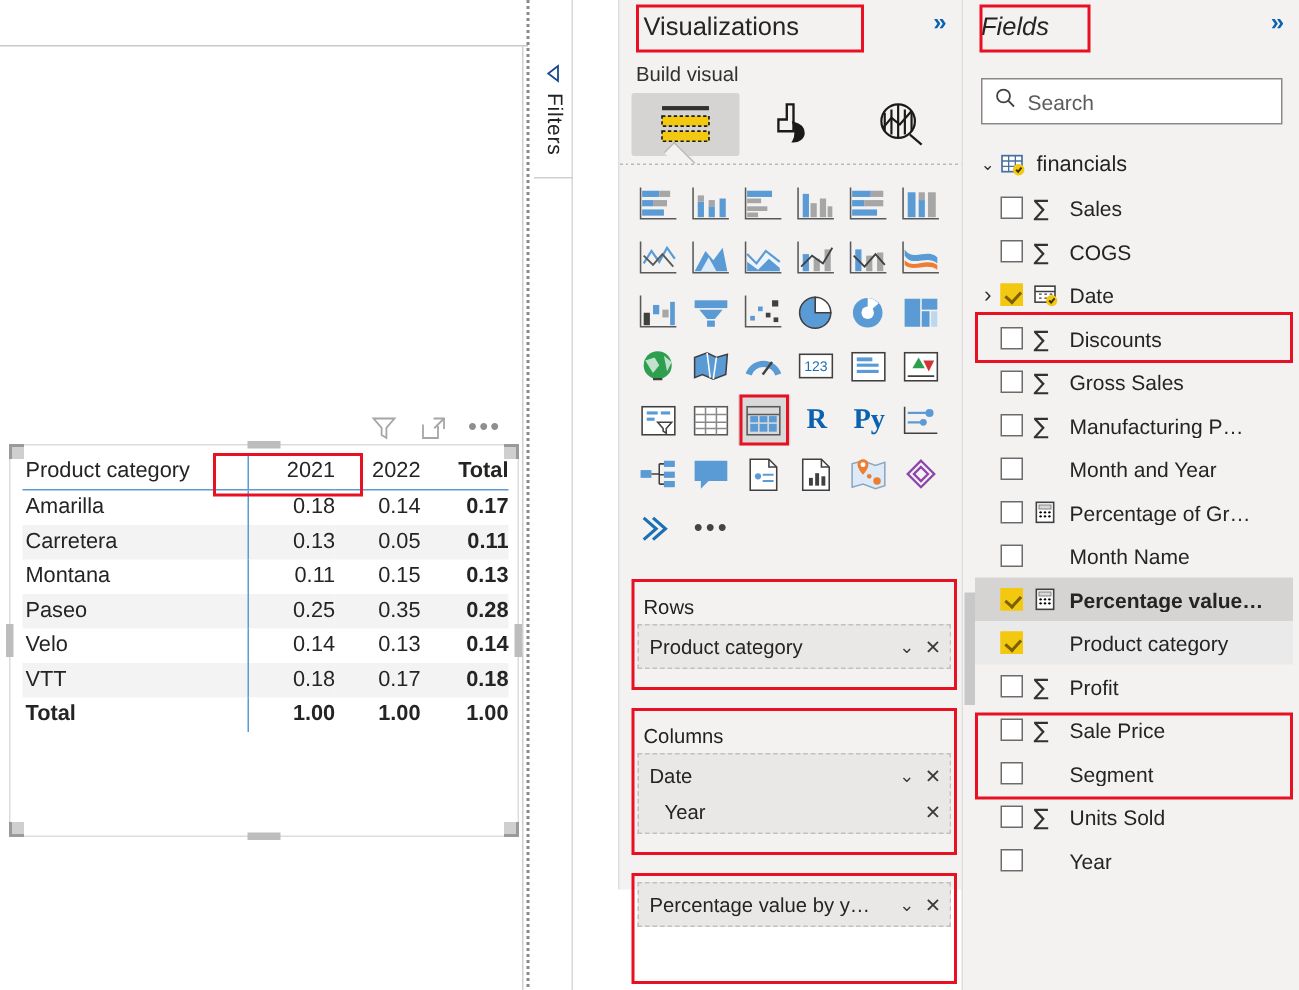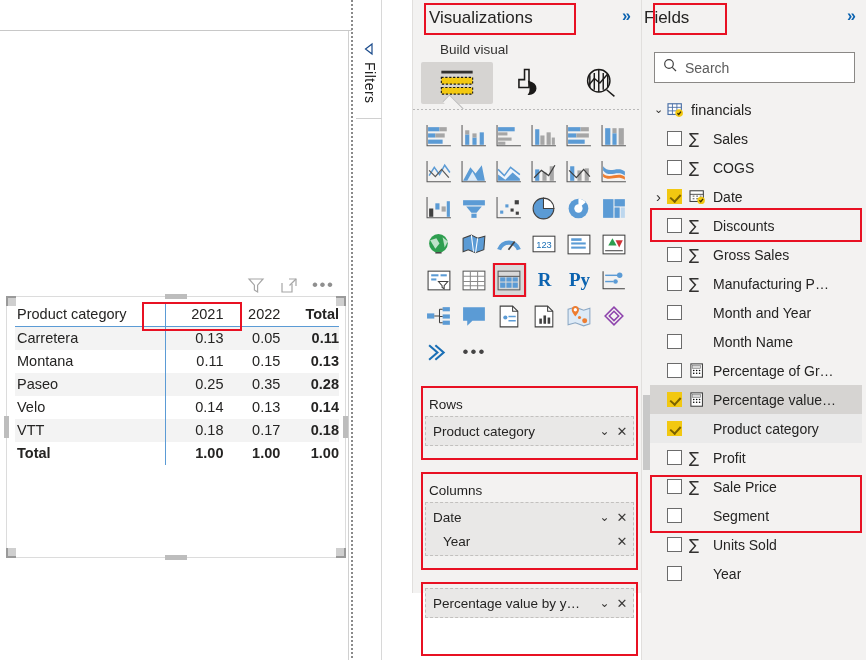--- a/index.html
+++ b/index.html
@@ -94,21 +94,21 @@
 
   
   .viz-pane {
     position: absolute; left: 412px; top: 0; width: 229px; height: 593px;
     background: #f3f2f1; border-left: 1px solid #e1dfdd;
   }
   .pane-title { position: absolute; font-size: 17px; color: #252423; }
   .pane-expand { position: absolute; right: 10px; top: 7px; color: #0b63b0; font-size: 16px; font-weight: bold; }
   .hl-box { position: absolute; border: 2.5px solid #e81123; pointer-events: none; }
 
-  .build-visual-label { position: absolute; left: 11px; top: 42px; font-size: 13.5px; color: #323130; margin-left: 16px; }
+  .build-visual-label { position: absolute; left: 11px; top: 42px; font-size: 13.5px; color: #323130; }
   .viz-tabs { position: absolute; left: 8px; top: 62px; width: 216px; height: 44px; display: flex; }
   .viz-tab { width: 72px; height: 42px; display: flex; align-items: center; justify-content: center; }
   .viz-tab.active { background: #d6d4d2; border-radius: 2px; }
   .tab-inner { width: 38px; height: 34px; }
   .tabs-underline {
     position: absolute; left: 0; top: 109px; width: 229px; height: 1px;
     background-image: repeating-linear-gradient(to right,#b9b9b9 0 2px, transparent 2px 4px);
   }
   .tab-caret {
     position: absolute; left: 30px; top: 100px; width: 20px; height: 10px;
@@ -152,21 +152,21 @@
     position: absolute; left: 0px; top: 0; width: 9px; height: 660px; background: #f3f2f1;
   }
   .fields-thumb { position: absolute; left: 1px; top: 395px; width: 7px; height: 75px; background: #c8c8c8; }
   .search-box {
     position: absolute; left: 12px; top: 52px; width: 201px; height: 31px;
     background: #ffffff; border: 1px solid #8a8886; display: flex; align-items: center; padding-left: 8px;
   }
   .search-ph { font-size: 14px; color: #5c5c5c; margin-left: 7px; }
   .tree { position: absolute; left: 8px; top: 95px; width: 212px; }
   .tnode { display: flex; align-items: center; height: 29px; font-size: 14px; color: #252423; }
-  .tnode.sel { background: #d6d4d2; }
+  .tnode.sel { background: #d6d4d2; font-weight: bold; }
   .tnode.sel2 { background: #eaeaea; }
   .tw-chev { width: 17px; text-align: center; color: #323130; font-size: 11px; }
   .tw-indent { width: 17px; }
   .cbox {
     width: 15px; height: 15px; border: 1px solid #6b6b6b; background: #fff;
     margin-right: 7px; flex: 0 0 auto;
   }
   .cbox.checked { background: #f2c811; border-color: #f2c811; position: relative; }
   .cbox.checked::after {
     content: ""; position: absolute; left: 3.5px; top: 2px; width: 5px; height: 8px;
@@ -208,20 +208,26 @@
         <table class="mtx">
           <thead>
             <tr>
               <th class="cat">Product category</th>
               <th class="vsep hdr-2021">2021</th>
               <th>2022</th>
               <th class="total-h">Total</th>
             </tr>
           </thead>
           <tbody>
+            <tr>
+              <td class="cat">Amarilla</td>
+              <td class="num vsep">0.18</td>
+              <td class="num">0.14</td>
+              <td class="num total-c">0.17</td>
+            </tr>
             <tr class="alt">
               <td class="cat">Carretera</td>
               <td class="num vsep">0.13</td>
               <td class="num">0.05</td>
               <td class="num total-c">0.11</td>
             </tr>
             <tr>
               <td class="cat">Montana</td>
               <td class="num vsep">0.11</td>
               <td class="num">0.15</td>
@@ -658,21 +664,21 @@
       </div>
     </div>
     <div class="hl-box" style="left:8px; top:582px; width:217px; height:74px;"></div>
   </div>
 
   <div class="fields-pane">
     <div class="fields-scrollbar">
       <div class="fields-thumb"></div>
     </div>
 
-    <span class="pane-title" style="left:2px; top:8px;">Fields</span>
+    <span class="pane-title" style="left:12px; top:8px;font-style:italic;">Fields</span>
     <span class="pane-expand">»</span>
     <div class="hl-box" style="left:11px; top:3px; width:74px; height:32px;"></div>
 
     <div class="search-box">
       <span>
         <svg width="15" height="15" viewBox="0 0 15 15" fill="none" stroke="#404040" stroke-width="1.2">
           <circle cx="6" cy="6" r="4.3"></circle>
             <path d="M9.3 9.3 L13 13"></path>
         </svg>
       </span>
@@ -751,40 +757,40 @@
           </div>
           <div class="tnode">
             <span class="tw-indent"></span>
             <span class="cbox"></span>
             <span class="ficon"></span>
             <span class="fname">Month and Year</span>
           </div>
           <div class="tnode">
             <span class="tw-indent"></span>
             <span class="cbox"></span>
-            <span class="ficon"></span>
-            <span class="fname">Month Name</span>
-          </div>
-          <div class="tnode">
-            <span class="tw-indent"></span>
-            <span class="cbox"></span>
             <span class="ficon">
               <svg viewBox="0 0 20 18">
                 <rect x="2" y="1" width="13" height="15" fill="#fff" stroke="#404040" stroke-width="1.2"></rect>
                 <rect x="4" y="3" width="9" height="3" fill="#d9d9d9" stroke="#7a7a7a" stroke-width=".7"></rect>
                 <circle cx="5.2" cy="8.5" r=".9"></circle>
                 <circle cx="8.5" cy="8.5" r=".9"></circle>
                 <circle cx="11.8" cy="8.5" r=".9"></circle>
                 <circle cx="5.2" cy="11.5" r=".9"></circle>
                 <circle cx="8.5" cy="11.5" r=".9"></circle>
                 <circle cx="11.8" cy="11.5" r=".9"></circle>
               </svg>
             </span>
             <span class="fname">Percentage of Gr…</span>
           </div>
+          <div class="tnode">
+            <span class="tw-indent"></span>
+            <span class="cbox"></span>
+            <span class="ficon"></span>
+            <span class="fname">Month Name</span>
+          </div>
           <div class="tnode sel">
             <span class="tw-indent"></span>
             <span class="cbox checked"></span>
             <span class="ficon">
               <svg viewBox="0 0 20 18">
                 <rect x="2" y="1" width="13" height="15" fill="#fff" stroke="#404040" stroke-width="1.2"></rect>
                 <rect x="4" y="3" width="9" height="3" fill="#d9d9d9" stroke="#7a7a7a" stroke-width=".7"></rect>
                 <circle cx="5.2" cy="8.5" r=".9"></circle>
                 <circle cx="8.5" cy="8.5" r=".9"></circle>
                 <circle cx="11.8" cy="8.5" r=".9"></circle>

